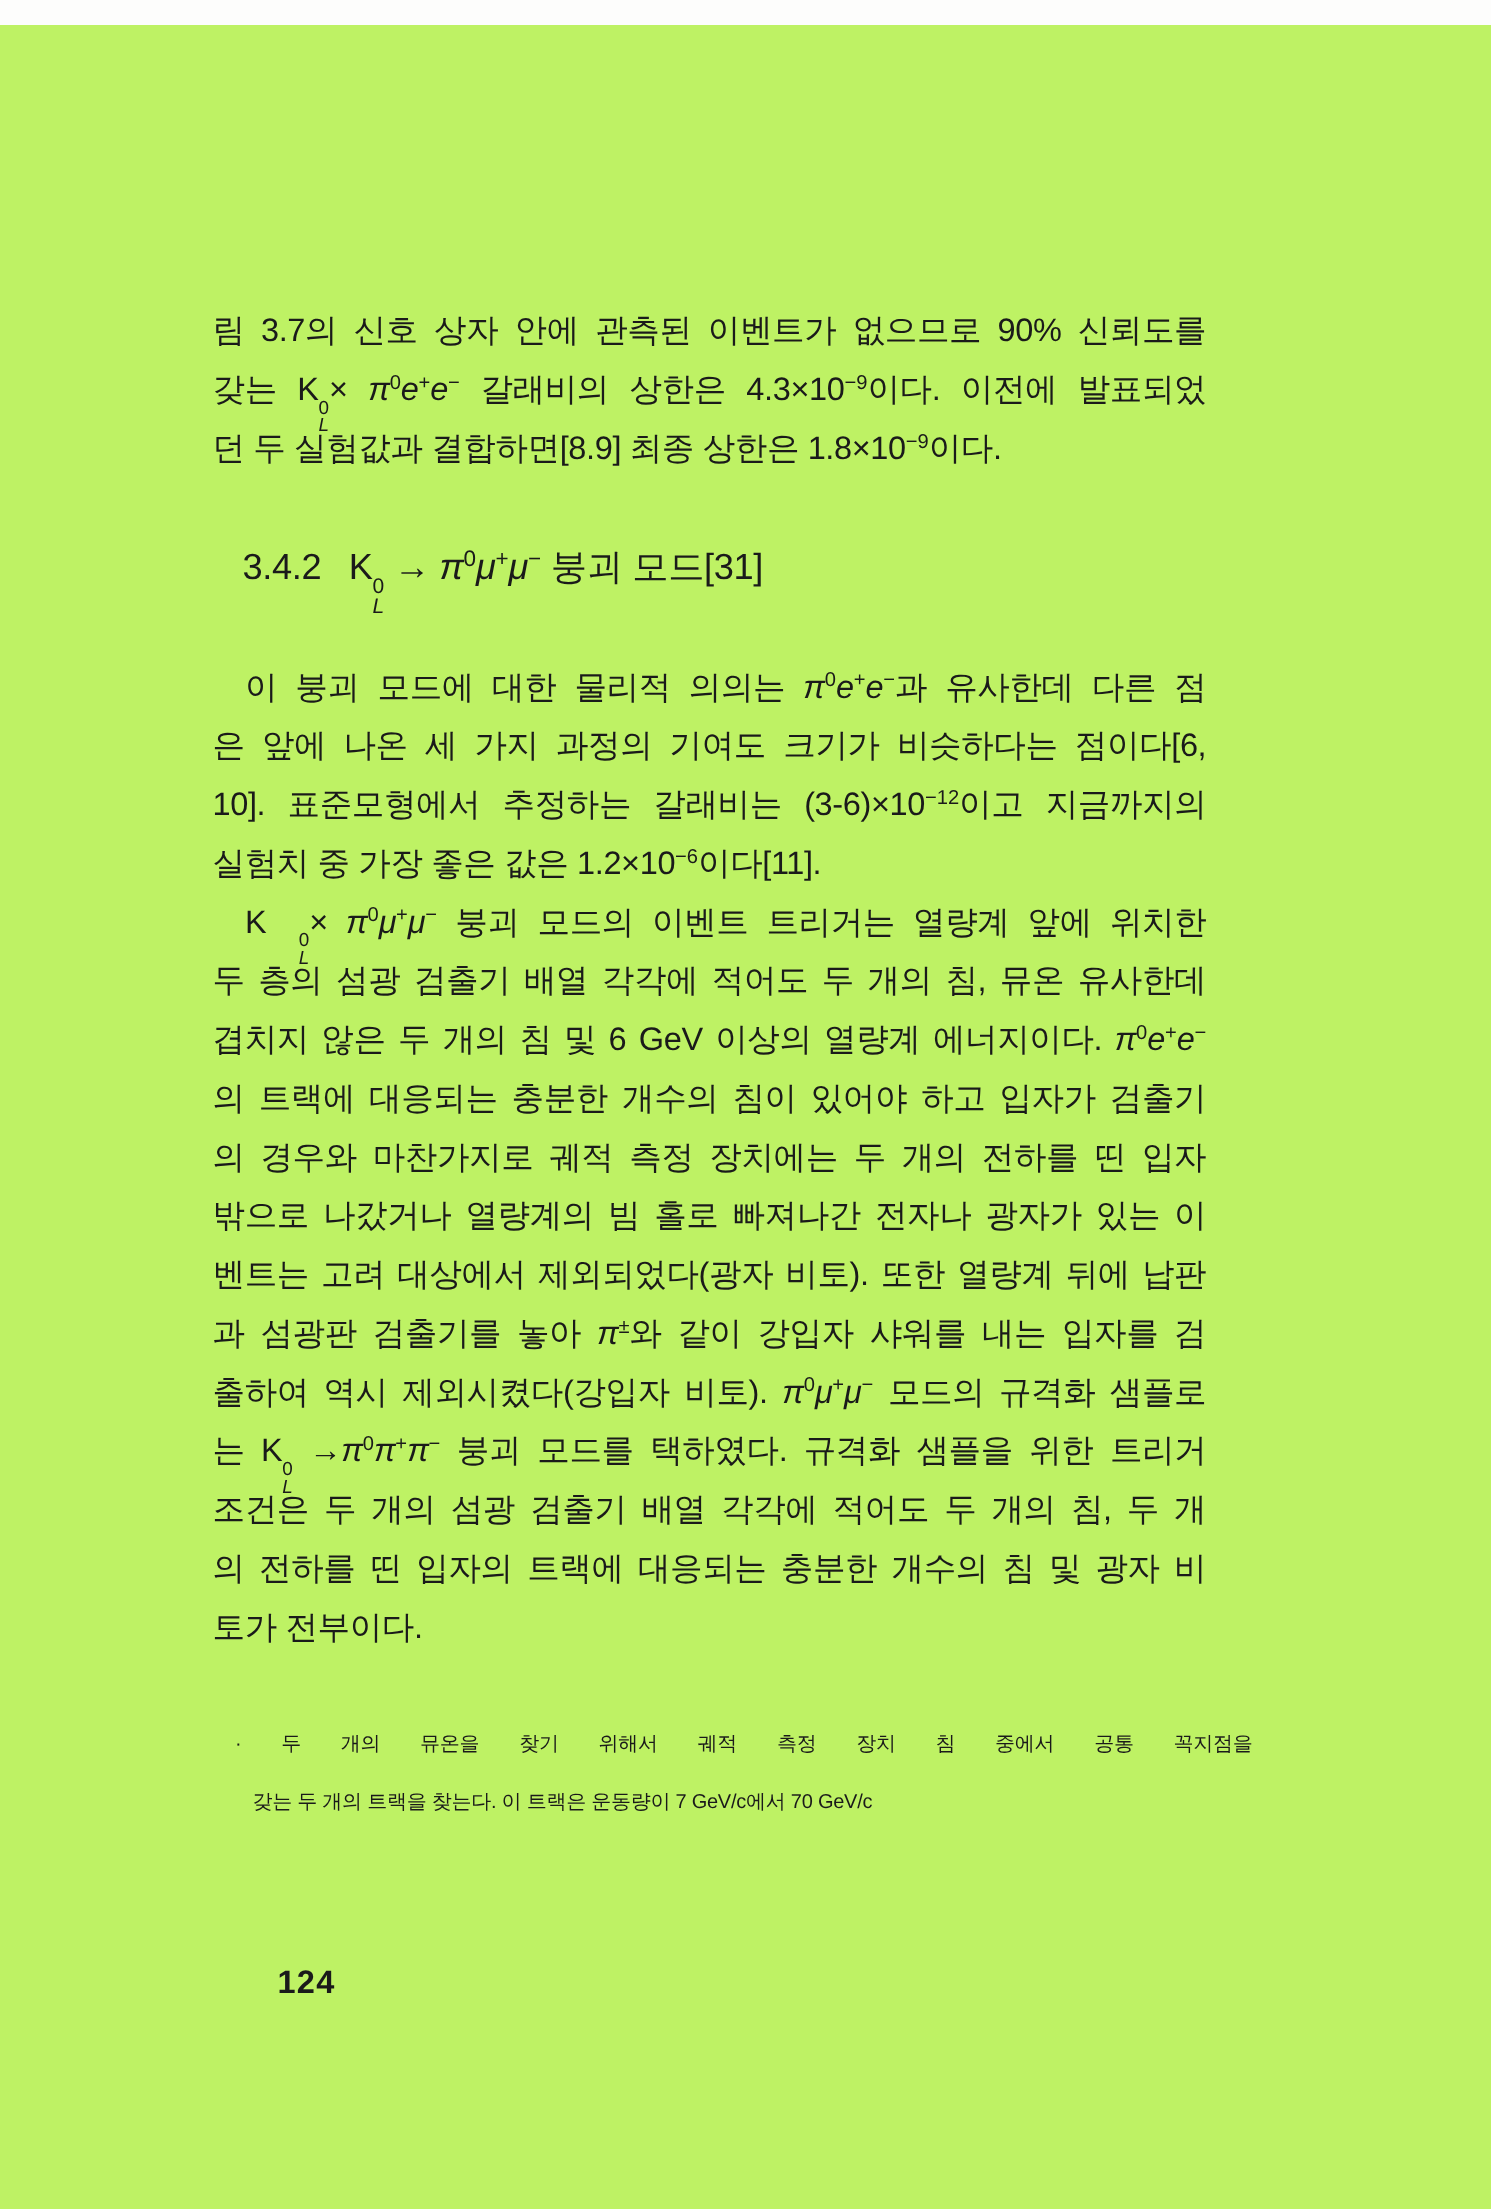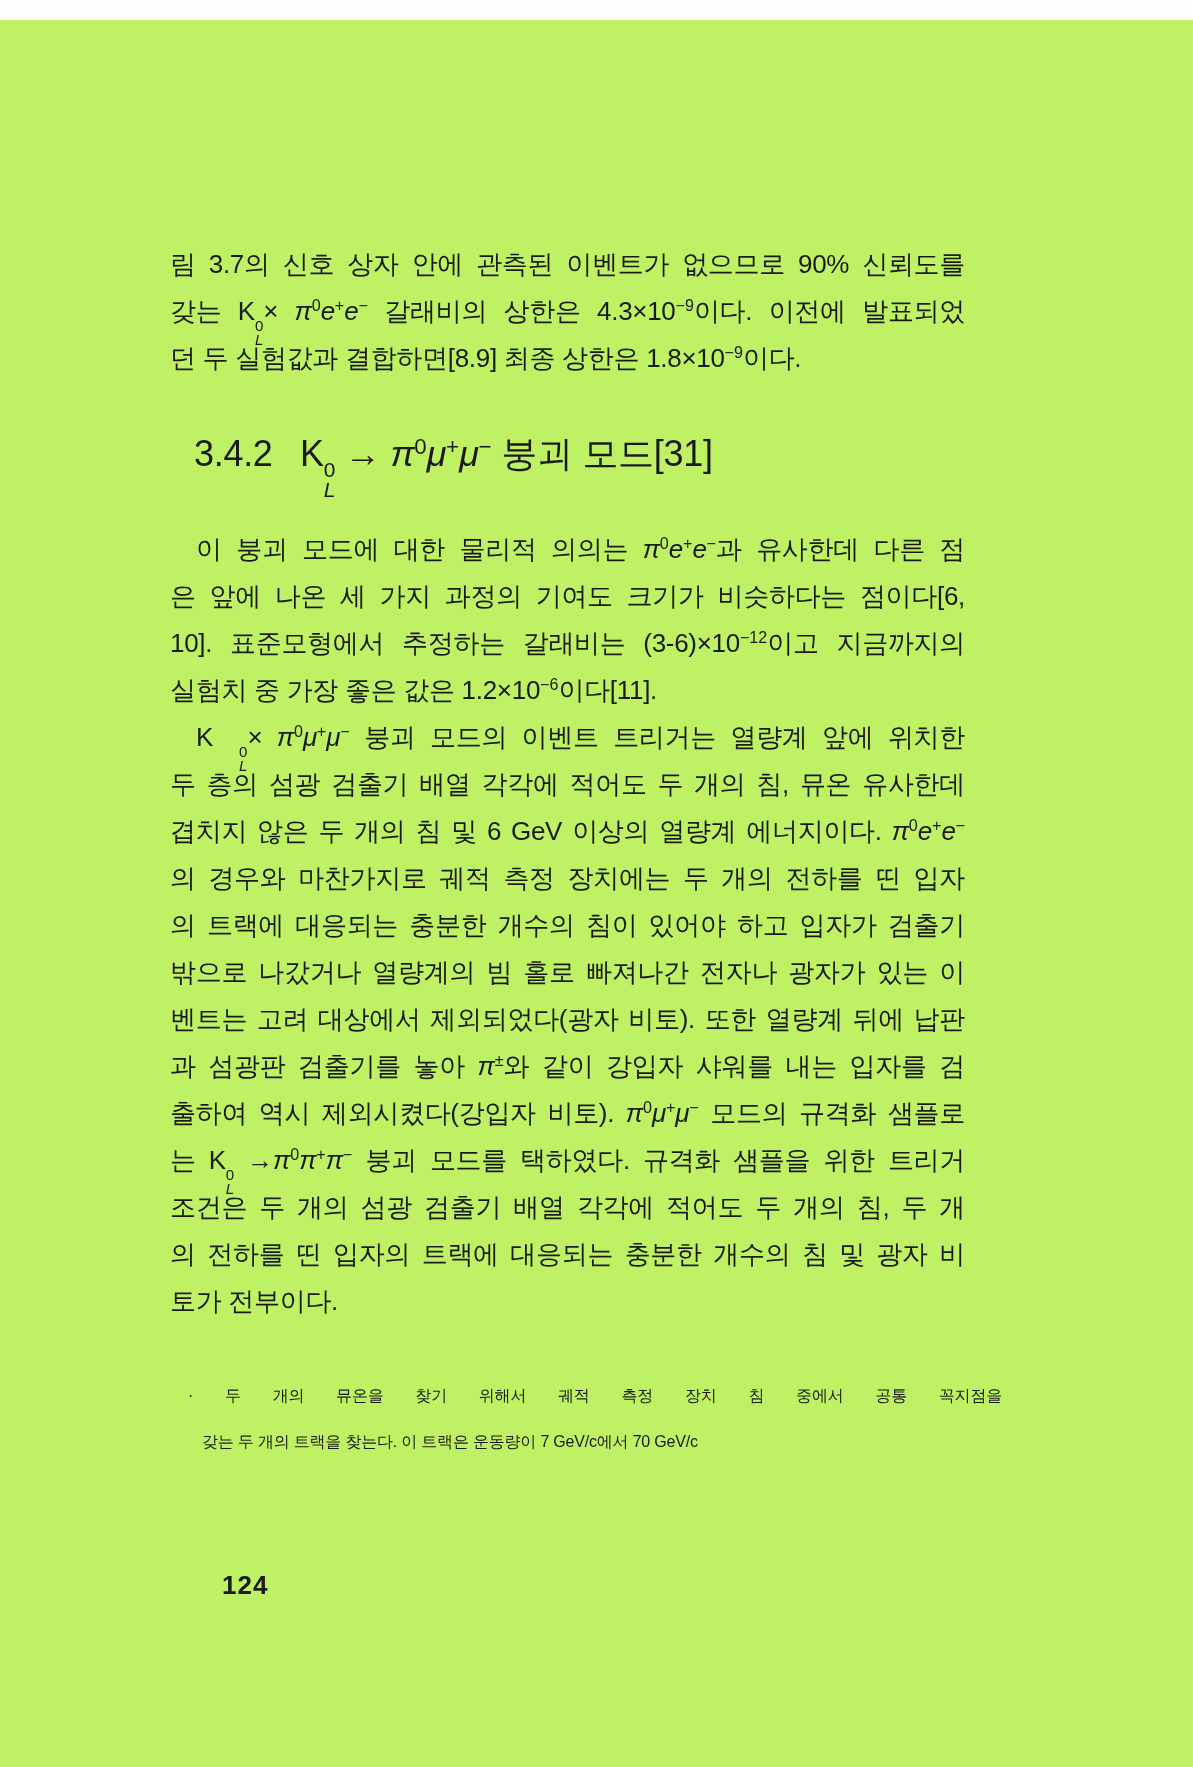--- a/index.html
+++ b/index.html
@@ -10,21 +10,21 @@
     margin-top:20px;
   }
   .content{
     position:absolute;left:170px;top:221px;width:795px;
     font-size:26px;letter-spacing:-0.3px;
   }
   .line{height:47px;line-height:47px;}
   .just{text-align:justify;text-align-last:justify;}
   .ind{text-indent:26px;}
   .hang{text-indent:-14px;}
-  .blk.heading{margin-top:46px;margin-bottom:46px;padding-left:24px;font-size:36px;}
+  .blk.heading{margin-top:46px;margin-bottom:46px;padding-left:24px;font-size:29px;}
   .blk.heading .line{height:52px;line-height:52px;}
   .blk[data-name="closing-paragraph"]{margin-top:8px;}
   .blk.bullet{margin-top:48px;margin-left:32px;width:800px;font-size:16px;letter-spacing:-0.2px;}
   .blk.bullet .line{height:46px;line-height:46px;}
   .sup{font-size:0.62em;position:relative;top:-0.55em;letter-spacing:0;}
   .it{font-style:italic;}
   .stk{
     display:inline-flex;flex-direction:column;align-items:flex-start;
     font-size:0.58em;line-height:0.95;vertical-align:-11px;letter-spacing:0;
   }
@@ -60,22 +60,22 @@
         <div class="line just" data-name="text-line">10]. 표준모형에서 추정하는 갈래비는 (3-6)×10<span class="sup" data-name="superscript">−12</span>이고 지금까지의</div>
         <div class="line" data-name="text-line">실험치 중 가장 좋은 값은 1.2×10<span class="sup" data-name="superscript">−6</span>이다[11].</div>
       </div>
       <div class="blk paragraph" data-name="trigger-description-paragraph">
         <div class="line just ind" data-name="text-line">K<span class="stk" data-name="kaon-sup-sub-stack">
             <span class="sp">0</span>
             <span class="sb">L</span>
           </span>× <span class="it" data-name="math-symbol">π</span><span class="sup" data-name="superscript">0</span><span class="it" data-name="math-symbol">μ</span><span class="sup" data-name="superscript">+</span><span class="it" data-name="math-symbol">μ</span><span class="sup" data-name="superscript">−</span> 붕괴 모드의 이벤트 트리거는 열량계 앞에 위치한</div>
         <div class="line just" data-name="text-line">두 층의 섬광 검출기 배열 각각에 적어도 두 개의 침, 뮤온 유사한데</div>
         <div class="line just" data-name="text-line">겹치지 않은 두 개의 침 및 6 GeV 이상의 열량계 에너지이다. <span class="it" data-name="math-symbol">π</span><span class="sup" data-name="superscript">0</span><span class="it" data-name="math-symbol">e</span><span class="sup" data-name="superscript">+</span><span class="it" data-name="math-symbol">e</span><span class="sup" data-name="superscript">−</span></div>
+        <div class="line just" data-name="text-line">의 트랙에 대응되는 충분한 개수의 침이 있어야 하고 입자가 검출기</div>
         <div class="line just" data-name="text-line">의 경우와 마찬가지로 궤적 측정 장치에는 두 개의 전하를 띤 입자</div>
-        <div class="line just" data-name="text-line">의 트랙에 대응되는 충분한 개수의 침이 있어야 하고 입자가 검출기</div>
         <div class="line just" data-name="text-line">밖으로 나갔거나 열량계의 빔 홀로 빠져나간 전자나 광자가 있는 이</div>
         <div class="line just" data-name="text-line">벤트는 고려 대상에서 제외되었다(광자 비토). 또한 열량계 뒤에 납판</div>
         <div class="line just" data-name="text-line">과 섬광판 검출기를 놓아 <span class="it" data-name="math-symbol">π</span><span class="sup" data-name="superscript">±</span>와 같이 강입자 샤워를 내는 입자를 검</div>
         <div class="line just" data-name="text-line">출하여 역시 제외시켰다(강입자 비토). <span class="it" data-name="math-symbol">π</span><span class="sup" data-name="superscript">0</span><span class="it" data-name="math-symbol">μ</span><span class="sup" data-name="superscript">+</span><span class="it" data-name="math-symbol">μ</span><span class="sup" data-name="superscript">−</span> 모드의 규격화 샘플로</div>
         <div class="line just" data-name="text-line">는 K<span class="stk" data-name="kaon-sup-sub-stack">
             <span class="sp">0</span>
             <span class="sb">L</span>
           </span> →<span class="it" data-name="math-symbol">π</span><span class="sup" data-name="superscript">0</span><span class="it" data-name="math-symbol">π</span><span class="sup" data-name="superscript">+</span><span class="it" data-name="math-symbol">π</span><span class="sup" data-name="superscript">−</span> 붕괴 모드를 택하였다. 규격화 샘플을 위한 트리거</div>
         <div class="line just" data-name="text-line">조건은 두 개의 섬광 검출기 배열 각각에 적어도 두 개의 침, 두 개</div>
         <div class="line just" data-name="text-line">의 전하를 띤 입자의 트랙에 대응되는 충분한 개수의 침 및 광자 비</div>

